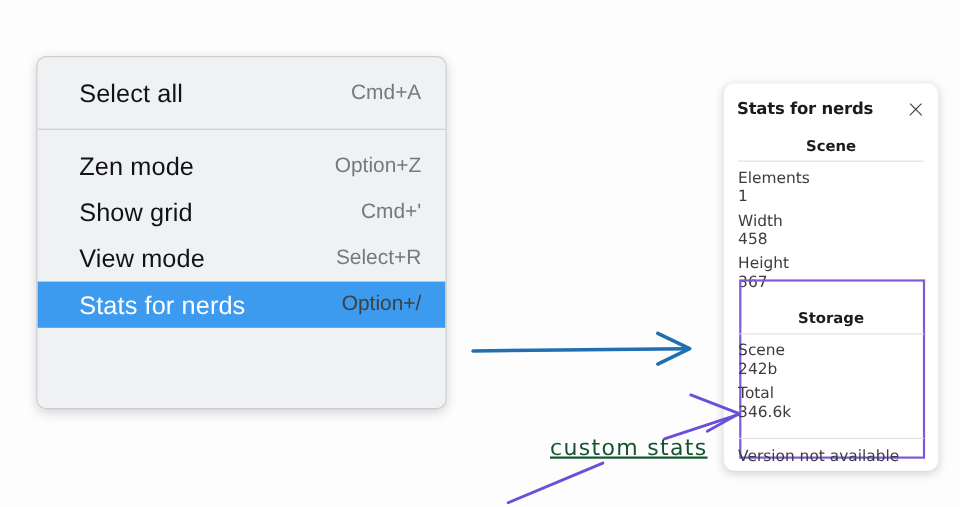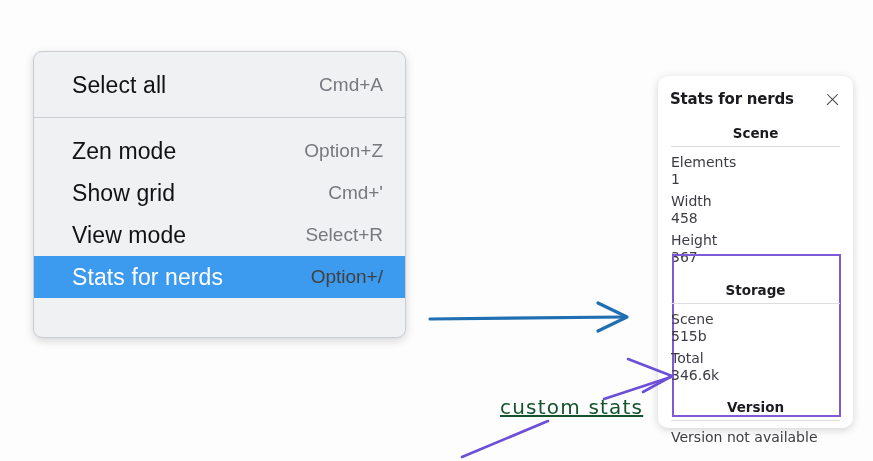--- a/index.html
+++ b/index.html
@@ -15,21 +15,21 @@
     overflow: hidden;
     font-family: "Liberation Sans", sans-serif;
   }
 
   
   #context-menu {
     position: absolute;
     left: 33px;
     top: 51px;
     width: 373px;
-    height: 287px;
+    height: 321px;
     background: #f0f1f3;
     border: 1px solid #c9ccd1;
     border-radius: 9px;
     box-shadow: 0 3px 10px rgba(0,0,0,0.16);
     box-sizing: border-box;
     overflow: hidden;
   }
   .menu-group { padding: 0; }
   .menu-group.first { padding-top: 12px; padding-bottom: 11px; }
   .menu-group.second { padding-top: 12px; padding-bottom: 10px; }
@@ -239,30 +239,29 @@
 
     <div id="custom-stats-box"></div>
 
     <div id="custom-stats-inner">
 
       <div style="margin-top:13px;">
         <div class="sec-title">Storage</div>
         <div class="sec-rule"></div>
         <div class="stat-row">
           <span class="sl">Scene</span>
-          <span class="sv">515b</span>
+          <span class="sv">242b</span>
         </div>
         <div class="stat-row">
           <span class="sl">Total</span>
           <span class="sv">346.6k</span>
         </div>
       </div>
 
       <div style="margin-top:12px;">
-        <div class="sec-title">Version</div>
         <div class="sec-rule"></div>
         <div class="stat-free">Version not available</div>
       </div>
     </div>
 
   </div>
 
   <svg id="annotations" viewBox="0 0 873 461">
 
     <g>

